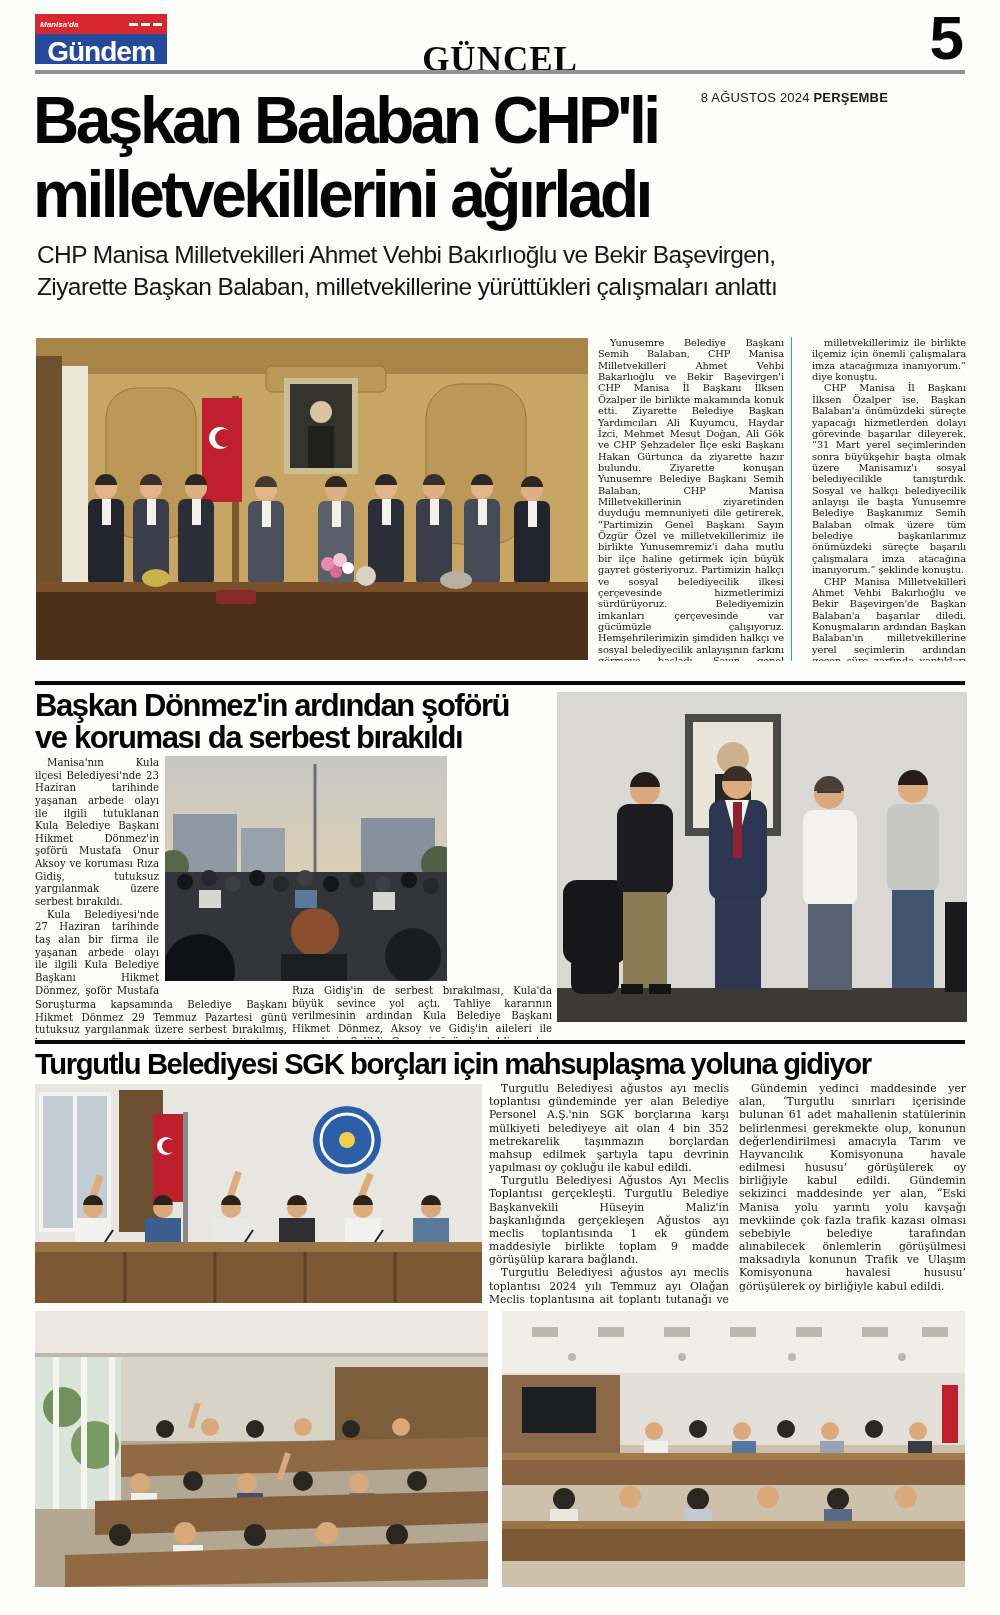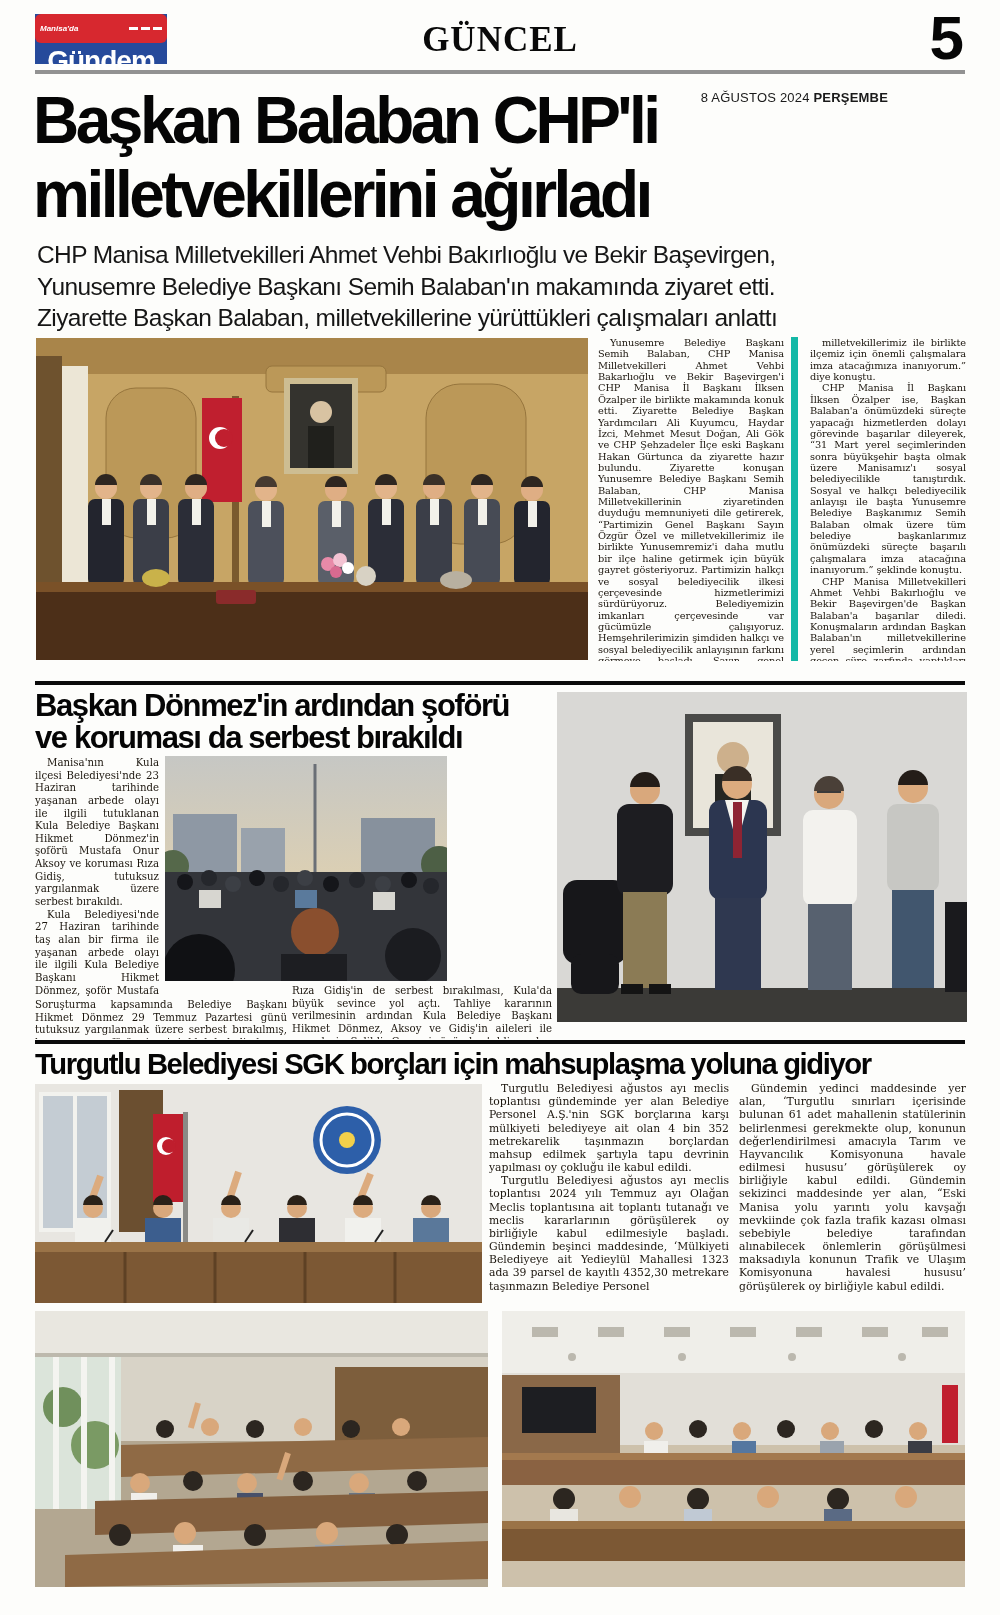--- a/index.html
+++ b/index.html
@@ -1,45 +1,45 @@
 <!DOCTYPE html>
 <html lang="tr"><head>
 <meta charset="utf-8">
 <style>
   html,body{margin:0;padding:0;background:#e9e8e6;}
   .sheet{position:relative;width:1000px;height:1615px;background:#fdfdfb;overflow:hidden;
          font-family:"Liberation Sans",sans-serif;color:#141414;}
   
   .logo{position:absolute;left:35px;top:14px;width:132px;height:50px;background:#264a9b;}
-  .logo-topbar{height:29px;background:#d7282f;display:flex;justify-content:space-between;align-items:center;padding:0 5px;box-sizing:border-box;border-radius:6px;}
+  .logo-topbar{height:20px;background:#d7282f;display:flex;justify-content:space-between;align-items:center;padding:0 5px;box-sizing:border-box;}
   .logo-region{color:#fff;font-size:8px;font-weight:bold;font-style:italic;line-height:13px;}
   .logo-marks{display:flex;gap:3px;}
   .logo-marks i{display:block;width:9px;height:3px;background:#fff;}
   .logo-main{color:#ffffff;font-weight:bold;font-size:28px;letter-spacing:-1px;text-align:center;line-height:36px;}
-  .section-title{position:absolute;left:0;right:0;top:20px;text-align:center;
+  .section-title{position:absolute;left:0;right:0;top:40px;text-align:center;
                  font-family:"Liberation Serif",serif;font-weight:bold;font-size:35px;letter-spacing:1px;color:#090909;}
   .header-date{position:absolute;right:112px;top:50px;font-size:13px;color:#1a1a1a;letter-spacing:.2px;margin-top:40px;}
   .header-date b{font-weight:bold;}
   .page-number{position:absolute;right:38px;top:2px;font-size:62px;font-weight:bold;letter-spacing:-2px;color:#060606;}
   .header-rule{position:absolute;left:35px;top:70px;width:930px;height:4px;background:#929292;}
   .divider{position:absolute;left:35px;width:930px;height:4px;background:#0a0a0a;}
   
   .h-xl{position:absolute;left:33px;top:84px;width:945px;font-weight:bold;font-size:64px;line-height:1.12;
         letter-spacing:-3.5px;color:#050505;transform:scaleY(1.03);transform-origin:top left;}
   .sub{position:absolute;left:37px;top:239px;width:930px;font-size:24.5px;line-height:1.29;font-weight:normal;
        color:#161616;letter-spacing:-0.6px;}
   .h-m{position:absolute;font-weight:bold;color:#050505;letter-spacing:-1.4px;font-size:31px;line-height:1.03;}
   
   .bodycol{position:absolute;overflow:hidden;text-align:justify;color:#1b150d;
            font-family:"DejaVu Serif","Liberation Serif",serif;}
   .bodycol p{margin:0;text-indent:12px;}
   .a1txt{font-size:9.8px;line-height:1.16;letter-spacing:-0.1px;}
   .a2txt{font-size:10.2px;line-height:1.24;}
   .a3txt{font-size:10.8px;line-height:1.22;}
-  .rule-left{border-left:7px solid #14b8a6;padding-left:12px;box-sizing:border-box;}
+  .rule-left{border-left:1px solid #14b8a6;padding-left:20px;box-sizing:border-box;}
   .photo{position:absolute;display:block;}
 </style>
 </head>
 <body>
 
 <div class="sheet">
 
   <div class="logo">
     <div class="logo-topbar">
       <span class="logo-region">Manisa'da</span>
@@ -58,21 +58,20 @@
   </div>
   <div class="page-number">5</div>
   <div class="header-rule"></div>
 
   <div class="h-xl">
     <div>Başkan Balaban CHP'li</div>
     <div>milletvekillerini ağırladı</div>
   </div>
   <div class="sub">
     <div>CHP Manisa Milletvekilleri Ahmet Vehbi Bakırlıoğlu ve Bekir Başevirgen,</div>
-    <div>Yunusemre Belediye Başkanı Semih Balaban'ın makamında ziyaret etti.</div>
     <div>Ziyarette Başkan Balaban, milletvekillerine yürüttükleri çalışmaları anlattı</div>
   </div>
 
   <svg class="photo" style="left:36px;top:338px" width="552" height="322" viewBox="0 0 552 322">
     <rect width="552" height="322" fill="#c7a565"></rect>
     <rect width="552" height="36" fill="#a9854a"></rect>
     <rect x="70" y="50" width="90" height="150" rx="30" fill="#bb9858" stroke="#96753d"></rect>
     <rect x="390" y="46" width="100" height="160" rx="34" fill="#bb9858" stroke="#96753d"></rect>
     <rect x="230" y="28" width="120" height="26" rx="6" fill="#bb9858" stroke="#96753d"></rect>
     <rect x="0" y="18" width="26" height="304" fill="#6e522e"></rect>
@@ -326,20 +325,21 @@
       <line x1="270" y1="168" x2="270" y2="219" stroke="#5e4124" stroke-width="3"></line>
       <line x1="360" y1="168" x2="360" y2="219" stroke="#5e4124" stroke-width="3"></line>
       <line x1="70" y1="158" x2="78" y2="146" stroke="#222" stroke-width="2"></line>
       <line x1="210" y1="158" x2="218" y2="146" stroke="#222" stroke-width="2"></line>
       <line x1="340" y1="158" x2="348" y2="146" stroke="#222" stroke-width="2"></line>
     </g>
   </svg>
 
   <div class="bodycol a3txt" style="left:489px;top:1082px;width:240px;height:224px">
     <p>Turgutlu Belediyesi ağustos ayı meclis toplantısı gündeminde yer alan Belediye Personel A.Ş.'nin SGK borçlarına karşı mülkiyeti belediyeye ait olan 4 bin 352 metrekarelik taşınmazın borçlardan mahsup edilmek şartıyla tapu devrinin yapılması oy çokluğu ile kabul edildi.</p>
+    <p>Turgutlu Belediyesi Ağustos Ayı Meclis Toplantısı gerçekleşti. Turgutlu Belediye Başkanvekili Hüseyin Maliz'in başkanlığında gerçekleşen Ağustos ayı meclis toplantısında 1 ek gündem maddesiyle birlikte toplam 9 madde görüşülüp karara bağlandı.</p>
     <p>Turgutlu Belediyesi ağustos ayı meclis toplantısı 2024 yılı Temmuz ayı Olağan Meclis toplantısına ait toplantı tutanağı ve meclis kararlarının görüşülerek oy birliğiyle kabul edilmesiyle başladı. Gündemin beşinci maddesinde, ‘Mülkiyeti Belediyeye ait Yedieylül Mahallesi 1323 ada 39 parsel de kayıtlı 4352,30 metrekare taşınmazın Belediye Personel</p>
   </div>
   <div class="bodycol a3txt" style="left:739px;top:1082px;width:227px;height:224px">
     <p>Gündemin yedinci maddesinde yer alan, ‘Turgutlu sınırları içerisinde bulunan 61 adet mahallenin statülerinin belirlenmesi gerekmekte olup, konunun değerlendirilmesi amacıyla Tarım ve Hayvancılık Komisyonuna havale edilmesi hususu’ görüşülerek oy birliğiyle kabul edildi. Gündemin sekizinci maddesinde yer alan, “Eski Manisa yolu yarıntı yolu kavşağı mevkiinde çok fazla trafik kazası olması sebebiyle belediye tarafından alınabilecek önlemlerin görüşülmesi maksadıyla konunun Trafik ve Ulaşım Komisyonuna havalesi hususu’ görüşülerek oy birliğiyle kabul edildi.</p>
 
   </div>
 
   <svg class="photo" style="left:35px;top:1311px" width="453" height="276" viewBox="0 0 453 276">
     <rect width="453" height="276" fill="#b3a791"></rect>
     <rect width="453" height="44" fill="#e9e7e0"></rect>

